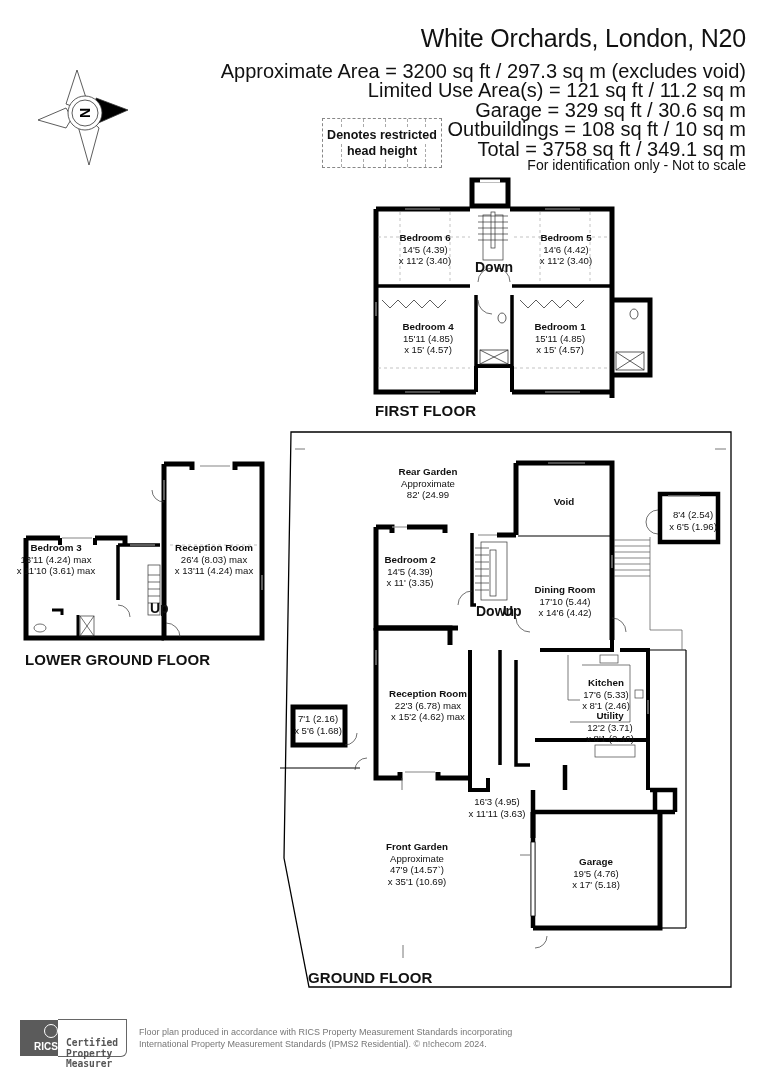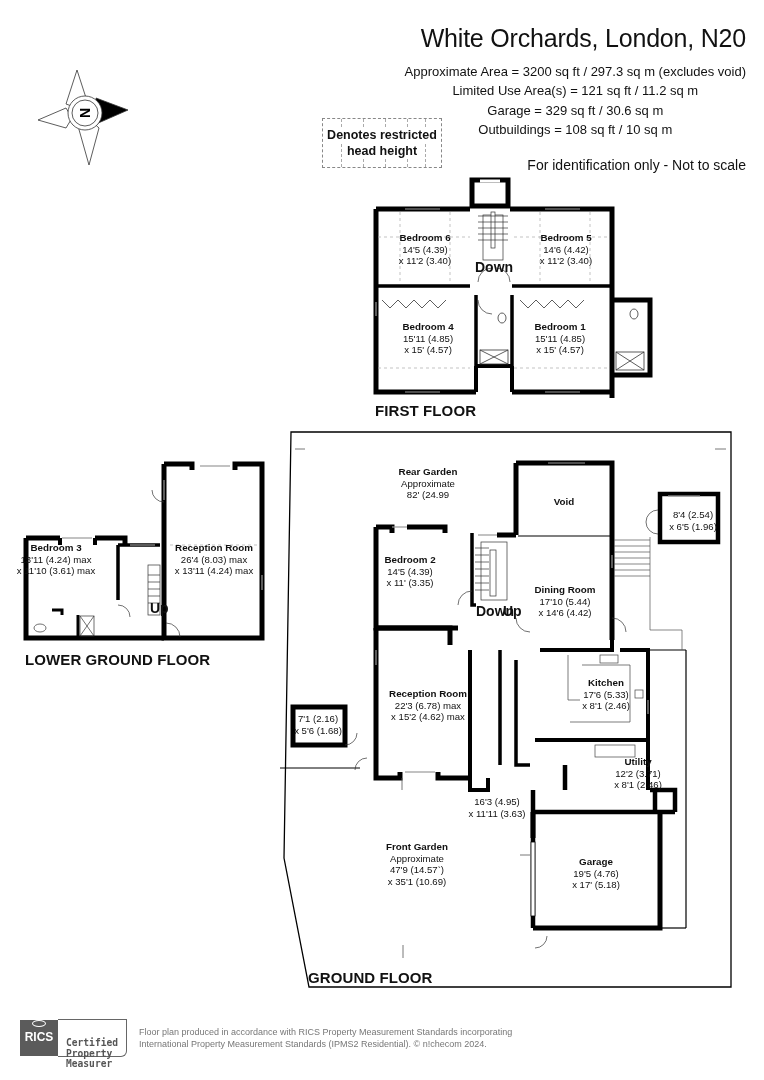--- a/index.html
+++ b/index.html
@@ -1,43 +1,44 @@
 <!DOCTYPE html>
 <html><head>
 <meta charset="utf-8">
 <style>
   html, body { margin: 0; padding: 0; background: #ffffff; }
   body { width: 764px; height: 1080px; position: relative; overflow: hidden; font-family: "Liberation Sans", sans-serif; color: #111; }
   .title { position: absolute; right: 18px; top: 24px; font-size: 25px; font-weight: normal; letter-spacing: -0.2px; }
-  .areas { position: absolute; right: 18px; top: 62px; text-align: center; font-size: 13px; line-height: 19.4px; }
+  .areas { position: absolute; right: 18px; top: 62px; text-align: right; font-size: 20px; line-height: 19.4px; }
   .areas div { white-space: nowrap; }
   .disclaimer { position: absolute; right: 18px; top: 157px; font-size: 14px; }
   .legend-box { position: absolute; left: 322px; top: 118px; width: 120px; height: 50px; border: 1px dashed #888; font-size: 12.5px; font-weight: bold; text-align: center; line-height: 16px; box-sizing: border-box; padding-top: 8px;
     background-image: repeating-linear-gradient(90deg, transparent 0 20px, rgba(0,0,0,0) 20px 21px); }
   .legend-box .vdash { position: absolute; top: 0; bottom: 0; width: 0; border-left: 1px dashed #aaa; }
   svg.plan { position: absolute; left: 0; top: 0; }
   .label { position: absolute; text-align: center; font-size: 9.6px; line-height: 11.5px; white-space: nowrap; transform: translateX(-50%); }
   .label .rn { font-weight: bold; font-size: 9.8px; }
   .floor-label { position: absolute; font-size: 15px; font-weight: bold; letter-spacing: 0.1px; }
   .stair-label { position: absolute; font-size: 14px; font-weight: bold; }
   .footer { position: absolute; left: 20px; top: 1020px; height: 36px; display: flex; align-items: center; }
-  .rics { width: 38px; height: 36px; background: #5b5b5b; color: #fff; font-size: 12px; font-weight: bold; display: flex; flex-direction: column; align-items: center; justify-content: flex-end; padding-bottom: 12px; box-sizing: border-box; }
+  .rics { width: 38px; height: 36px; background: #5b5b5b; color: #fff; font-size: 10px; font-weight: bold; display: flex; flex-direction: column; align-items: flex-end; justify-content: flex-end; padding-bottom: 4px; box-sizing: border-box; }
   .rics .emblem { width: 12px; height: 12px; border: 1.5px solid #fff; border-radius: 50%; margin-bottom: 3px; }
   .cert { height: 36px; border: 1px solid #666; border-left: none; border-radius: 0 0 6px 0; padding: 18px 8px; box-sizing: border-box; font-family: "DejaVu Sans Mono", monospace; font-weight: bold; font-size: 9.6px; line-height: 10.6px; color: #555; }
   .foot-text { margin-left: 12px; font-size: 9px; line-height: 12px; color: #777; width: 400px; }
 </style>
 </head>
 <body>
 
 <div class="title">White Orchards, London, N20</div>
 <div class="areas">
   <div>Approximate Area = 3200 sq ft / 297.3 sq m (excludes void)</div>
   <div>Limited Use Area(s) = 121 sq ft / 11.2 sq m</div>
   <div>Garage = 329 sq ft / 30.6 sq m</div>
   <div>Outbuildings = 108 sq ft / 10 sq m</div>
+  <div>Total = 3758 sq ft / 349.1 sq m</div>
 </div>
 <div class="disclaimer">For identification only - Not to scale</div>
 
 <div class="legend-box">
   <span class="vdash" style="left:18px"></span><span class="vdash" style="left:40px"></span><span class="vdash" style="left:62px"></span><span class="vdash" style="left:84px"></span><span class="vdash" style="left:102px"></span>
   <div style="position:relative;background:#fff;display:inline-block;">Denotes restricted</div><br>
   <div style="position:relative;background:#fff;display:inline-block;">head height</div>
 </div>
 
 <svg class="plan" width="764" height="1080" viewBox="0 0 764 1080">
@@ -293,21 +294,21 @@
 <div class="label" style="left:428px;top:688px;">
   <div class="rn">Reception Room</div>
   <div>22'3 (6.78) max</div>
   <div>x 15'2 (4.62) max</div>
 </div>
 <div class="label" style="left:606px;top:677px;">
   <div class="rn">Kitchen</div>
   <div>17'6 (5.33)</div>
   <div>x 8'1 (2.46)</div>
 </div>
-<div class="label" style="left:610px;top:756px;margin-left:28px;">
+<div class="label" style="left:610px;top:710px;">
   <div class="rn">Utility</div>
   <div>12'2 (3.71)</div>
   <div>x 8'1 (2.46)</div>
 </div>
 <div class="label" style="left:497px;top:796px;">
   <div>16'3 (4.95)</div>
   <div>x 11'11 (3.63)</div>
 </div>
 <div class="label" style="left:417px;top:841px;">
   <div class="rn">Front Garden</div>

